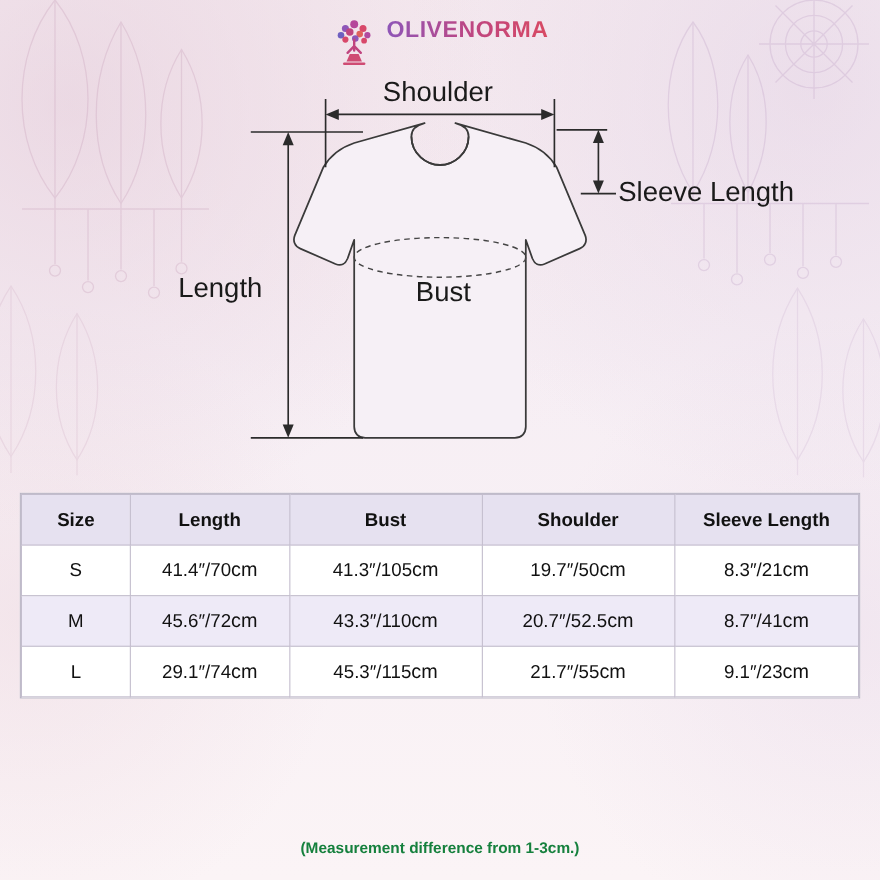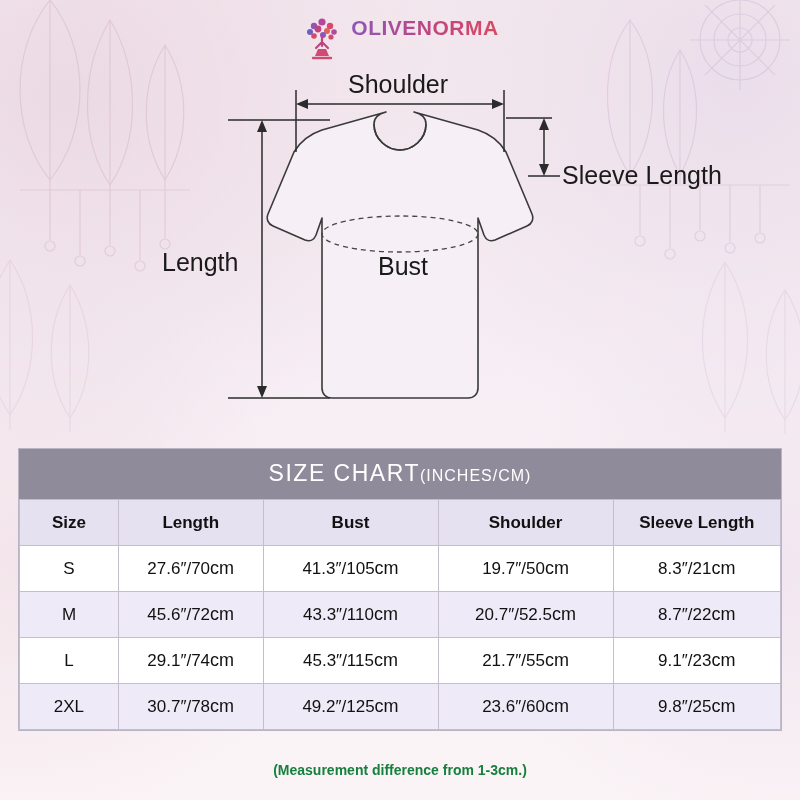--- a/index.html
+++ b/index.html
@@ -271,66 +271,56 @@
     <path d="M544 110 L539 98 L549 98 Z" fill="#2b2b2b"></path>
   </svg>
 
   <div class="dlabel" id="label-shoulder">Shoulder</div>
   <div class="dlabel" id="label-sleeve">Sleeve Length</div>
   <div class="dlabel" id="label-length">Length</div>
   <div class="dlabel" id="label-bust">Bust</div>
 </div>
 
 <div id="chart">
-  <div id="chart-header">
-    <span>SIZE CHART</span><span class="small">(INCHES/CM)</span>
-  </div>
   <table>
     <colgroup>
         <col class="c0">
         <col class="c1">
         <col class="c2">
         <col class="c3">
         <col class="c4">
       </colgroup>
     <thead>
       <tr>
         <th>Size</th>
         <th>Length</th>
         <th>Bust</th>
         <th>Shoulder</th>
         <th>Sleeve Length</th>
       </tr>
     </thead>
     <tbody>
       <tr>
         <td>S</td>
-        <td><span>27.6″/70</span><span class="unit">cm</span></td>
+        <td><span>41.4″/70</span><span class="unit">cm</span></td>
         <td><span>41.3″/105</span><span class="unit">cm</span></td>
         <td><span>19.7″/50</span><span class="unit">cm</span></td>
         <td><span>8.3″/21</span><span class="unit">cm</span></td>
       </tr>
       <tr>
         <td>M</td>
         <td><span>45.6″/72</span><span class="unit">cm</span></td>
         <td><span>43.3″/110</span><span class="unit">cm</span></td>
         <td><span>20.7″/52.5</span><span class="unit">cm</span></td>
-        <td><span>8.7″/22</span><span class="unit">cm</span></td>
+        <td><span>8.7″/41</span><span class="unit">cm</span></td>
       </tr>
       <tr>
         <td>L</td>
         <td><span>29.1″/74</span><span class="unit">cm</span></td>
         <td><span>45.3″/115</span><span class="unit">cm</span></td>
         <td><span>21.7″/55</span><span class="unit">cm</span></td>
         <td><span>9.1″/23</span><span class="unit">cm</span></td>
       </tr>
-      <tr>
-        <td>2XL</td>
-        <td><span>30.7″/78</span><span class="unit">cm</span></td>
-        <td><span>49.2″/125</span><span class="unit">cm</span></td>
-        <td><span>23.6″/60</span><span class="unit">cm</span></td>
-        <td><span>9.8″/25</span><span class="unit">cm</span></td>
-      </tr>
     </tbody>
   </table>
 </div>
 
 <div id="footnote">(Measurement difference from 1-3cm.)</div>
 
 </body></html>

